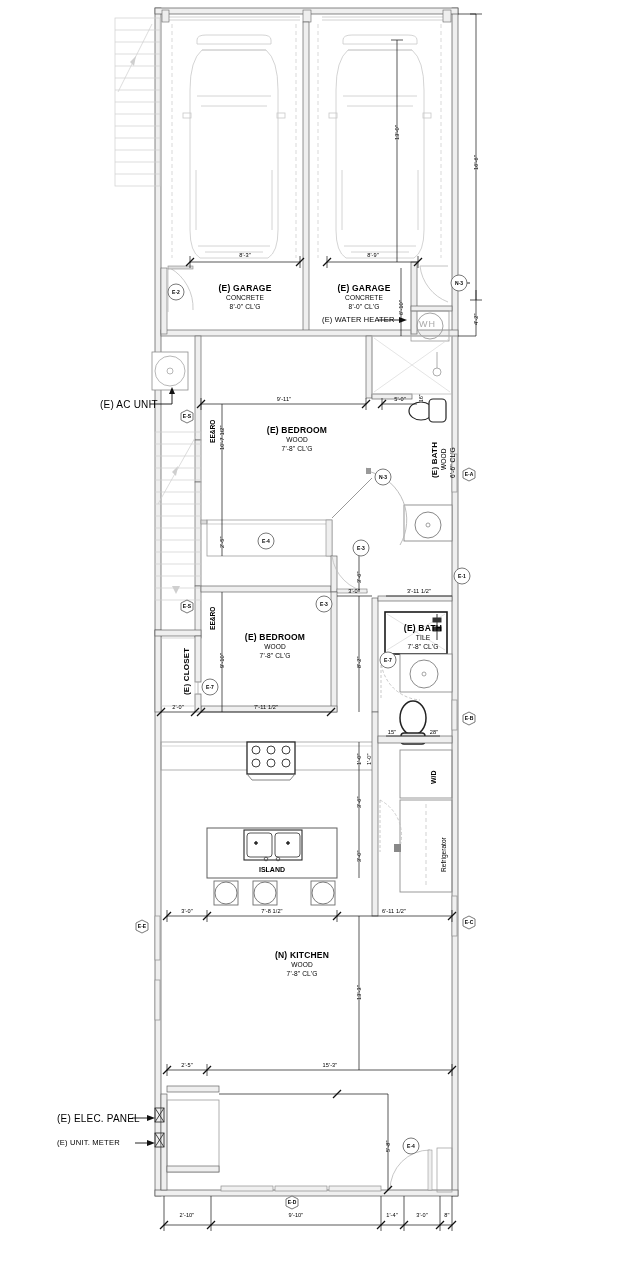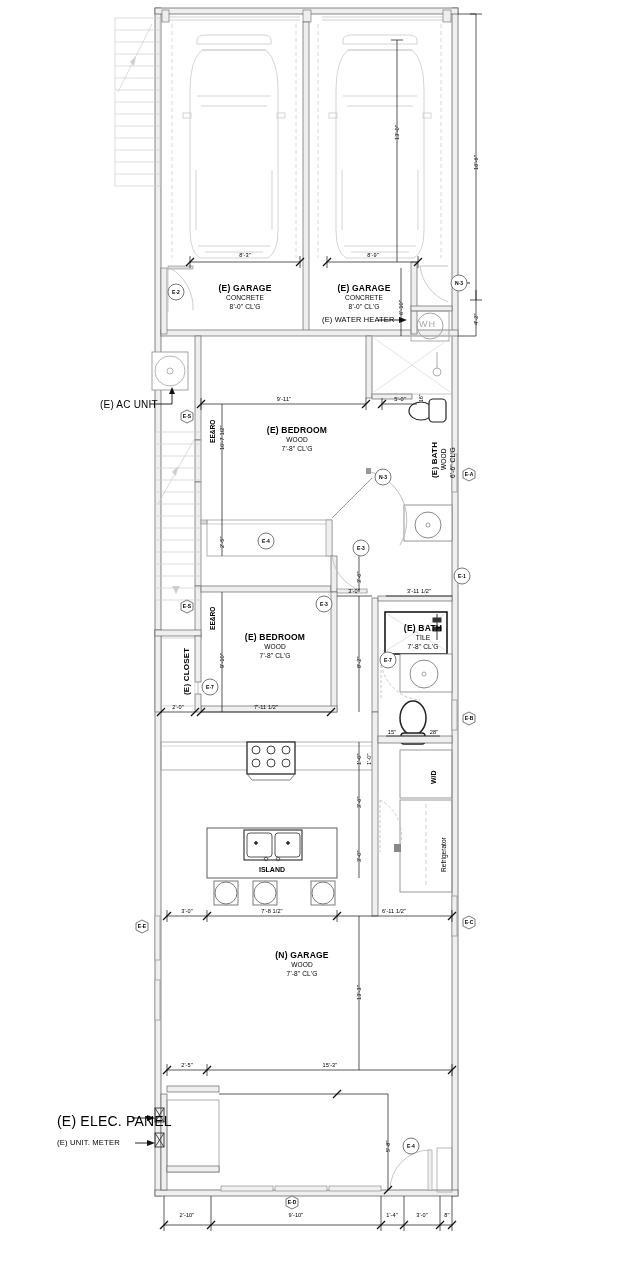--- a/index.html
+++ b/index.html
@@ -491,38 +491,38 @@
 
   
   <div class="lbl room-name ctr" style="left:423px;top:623px;">(E) BATH</div>
   <div class="lbl room-sub ctr" style="left:423px;top:634px;">TILE</div>
   <div class="lbl room-sub ctr" style="left:423px;top:643px;">7'-8" CL'G</div>
 
   
   <div class="lbl vtext room-name" style="left:182px;top:695px;transform:rotate(-90deg);font-size:8px;">(E) CLOSET</div>
 
   
-  <div class="lbl room-name ctr" style="left:302px;top:950px;">(N) GARAGE</div>
+  <div class="lbl room-name ctr" style="left:302px;top:950px;">(N) KITCHEN</div>
   <div class="lbl room-sub ctr" style="left:302px;top:961px;">WOOD</div>
   <div class="lbl room-sub ctr" style="left:302px;top:970px;">7'-8" CL'G</div>
 
   
   <div class="lbl ctr" style="left:272px;top:866px;font-size:7px;font-weight:bold;">ISLAND</div>
 
   
   <div class="lbl vtext" style="left:430px;top:784px;transform:rotate(-90deg);font-size:7px;font-weight:bold;">W/D</div>
   <div class="lbl vtext" style="left:440px;top:872px;transform:rotate(-90deg);font-size:6.6px;">Refrigerator</div>
 
   
   <div class="lbl vtext" style="left:209px;top:443px;transform:rotate(-90deg);font-size:6.6px;font-weight:bold;">EE&amp;RO</div>
   <div class="lbl vtext" style="left:209px;top:630px;transform:rotate(-90deg);font-size:6.6px;font-weight:bold;">EE&amp;RO</div>
 
   
   <div class="lbl note" style="left:100px;top:399px;font-size:10px;">(E) AC UNIT</div>
-  <div class="lbl note" style="left:57px;top:1113px;font-size:14px;">(E) ELEC. PANEL</div>
+  <div class="lbl note" style="left:57px;top:1113px;font-size:10px;">(E) ELEC. PANEL</div>
   <div class="lbl note" style="left:57px;top:1138px;font-size:7.6px;">(E) UNIT. METER</div>
 
   
   <div class="lbl dim ctr" style="left:245px;top:252px;">8'-3"</div>
   <div class="lbl dim ctr" style="left:373px;top:252px;">8'-9"</div>
   <div class="lbl dimv" style="left:394px;top:140px;transform:rotate(-90deg);">13'-0"</div>
   <div class="lbl dimv" style="left:473px;top:170px;transform:rotate(-90deg);">16'-6"</div>
   <div class="lbl dimv" style="left:398px;top:315px;transform:rotate(-90deg);">6'-10"</div>
   <div class="lbl dimv" style="left:473px;top:325px;transform:rotate(-90deg);">4'-2"</div>
 

